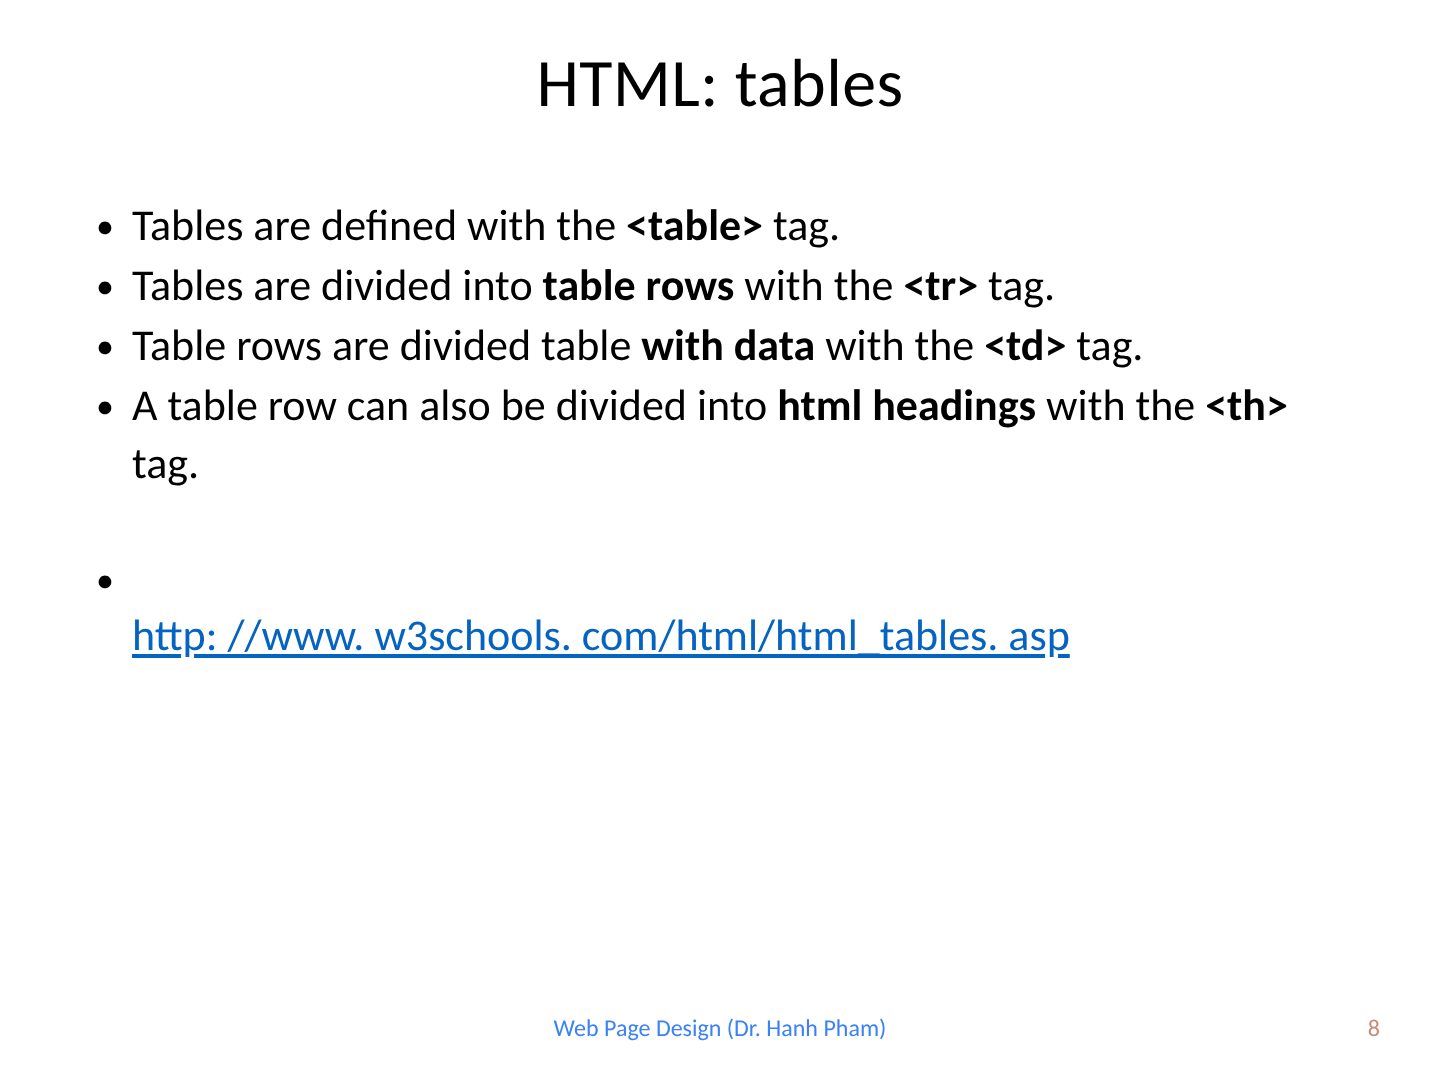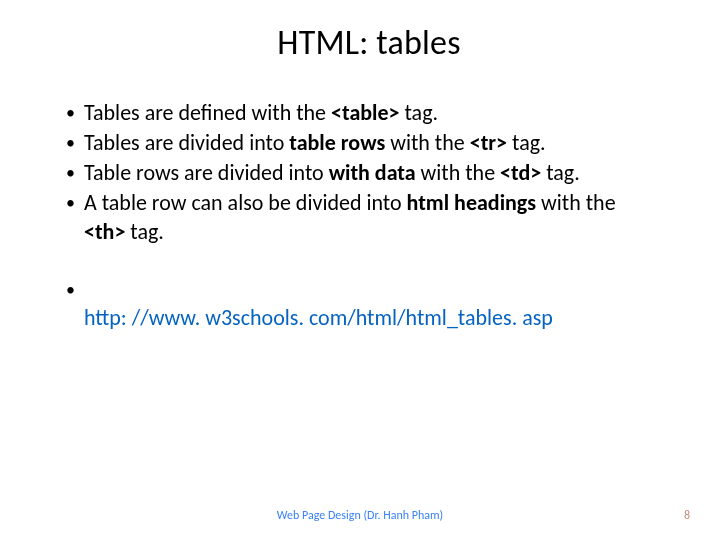--- a/index.html
+++ b/index.html
@@ -8,21 +8,21 @@
     height: 540px;
     background: #ffffff;
     font-family: Calibri, Arial, sans-serif;
     color: #000000;
     position: relative;
     overflow: hidden;
   }
   .slide {
     width: 100%;
     height: 100%;
-    padding: 22px 40px 0 58px;
+    padding: 22px 40px 0 40px;
     position: relative;
   }
   .title {
     text-align: center;
     font-size: 34px;
     font-weight: 400;
     margin-bottom: 36px;
     letter-spacing: 0.2px;
   }
   .content {
@@ -46,20 +46,21 @@
     font-size: 18px;
     padding-top: 3px;
   }
   .bullet-text {
     flex: 1;
     padding-right: 20px;
   }
   .bold { font-weight: 700; }
   .link {
     color: #0563c1;
+    text-decoration: underline;
   }
   .footer {
     position: absolute;
     bottom: 18px;
     left: 0;
     width: 100%;
     text-align: center;
     font-size: 12px;
     color: #3b82f6;
   }
@@ -90,21 +91,21 @@
       <div class="bullet">
         <div class="bullet-dot">•</div>
         <div class="bullet-text">
           <span>Tables are divided into </span><span class="bold">table rows</span><span> with the </span><span class="bold">&lt;tr&gt;</span><span> tag.</span>
         </div>
       </div>
 
       <div class="bullet">
         <div class="bullet-dot">•</div>
         <div class="bullet-text">
-          <span>Table rows are divided into </span><span class="bold">with data</span><span> with the </span><span class="bold">&lt;td&gt;</span><span> tag.</span>
+          <span>Table rows are divided table </span><span class="bold">with data</span><span> with the </span><span class="bold">&lt;td&gt;</span><span> tag.</span>
         </div>
       </div>
 
       <div class="bullet">
         <div class="bullet-dot">•</div>
         <div class="bullet-text">
           <span>A table row can also be divided into </span><span class="bold">html headings</span><span> with the </span><span class="bold">&lt;th&gt;</span><span> tag.</span>
         </div>
       </div>
 

